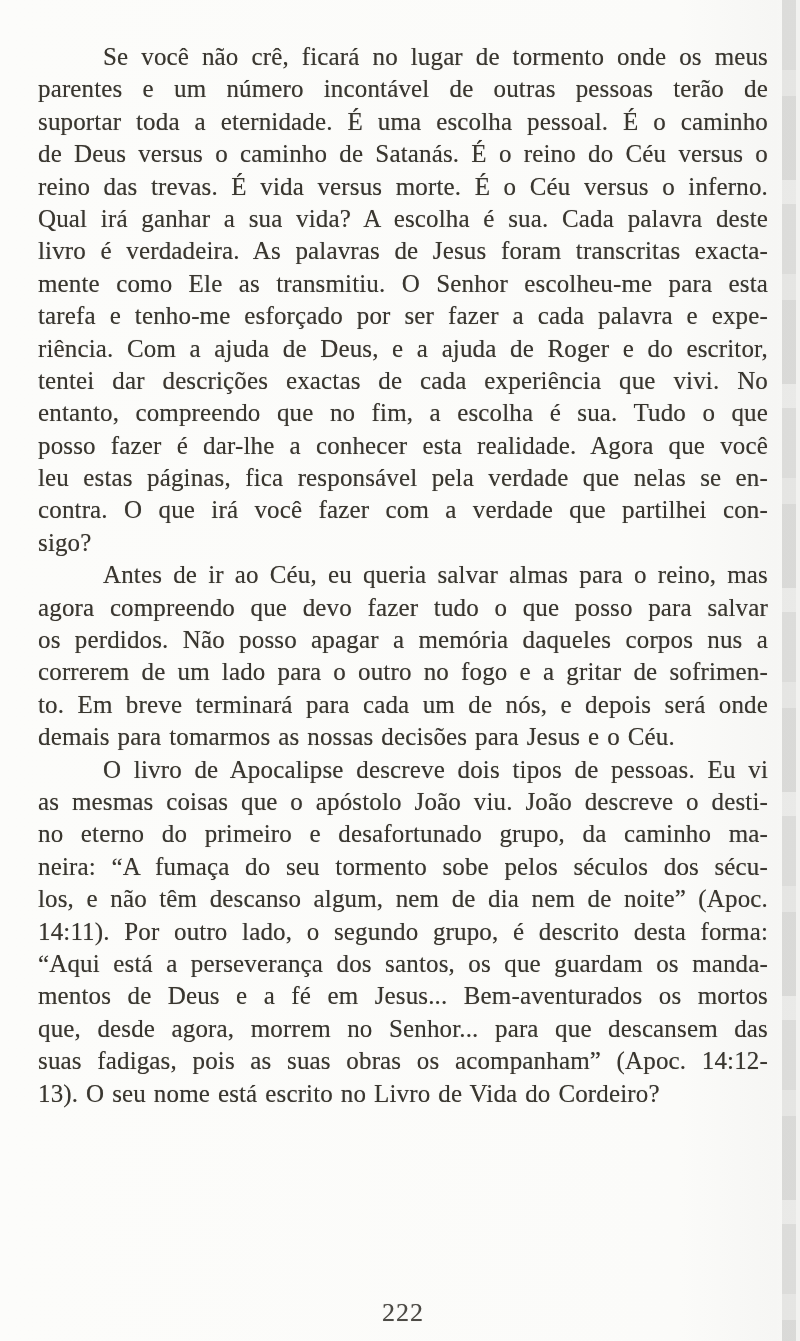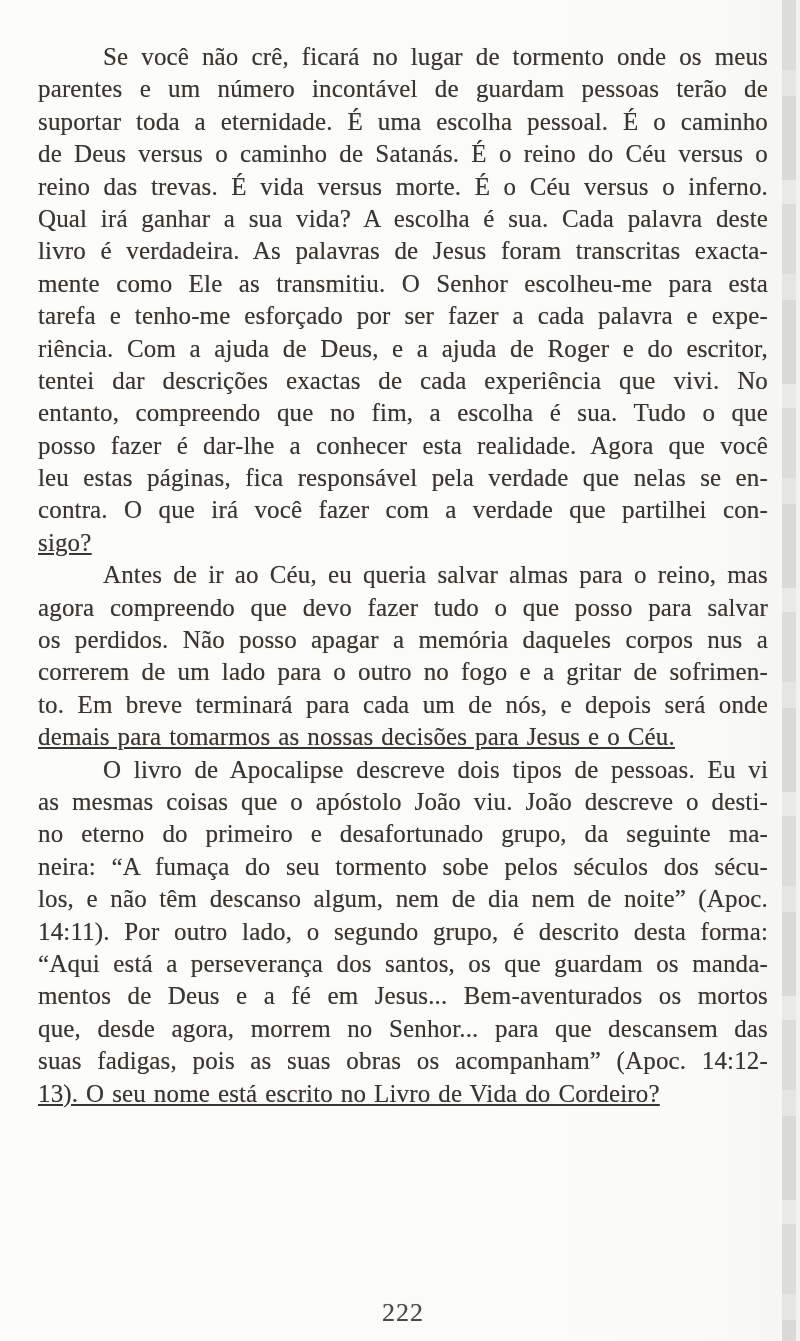--- a/index.html
+++ b/index.html
@@ -53,40 +53,40 @@
   .line {
     height: 32.4px;
     line-height: 32.4px;
     text-align: justify;
     text-align-last: justify;
     overflow: hidden;
     white-space: nowrap; 
   }
   .line { white-space: normal; }
   .line.first { text-indent: 65px; }
-  .line.last { text-align-last: left; text-decoration: underline; }
+  .line.last { text-align-last: left; }
   .page-number {
     position: absolute;
     top: 1298px;
     left: 38px;
     width: 730px;
     text-align: center;
     font-size: 26px;
     color: #4c4a45;
     letter-spacing: 1px;
     text-shadow: 0 0 0.7px rgba(80, 76, 70, 0.5);
   }
 </style>
 </head>
 <body>
 
 <div class="book-page">
   <div class="text-block" id="text-block">
       <div class="line first">Se você não crê, ficará no lugar de tormento onde os meus</div>
-      <div class="line">parentes e um número incontável de guardam pessoas terão de</div>
+      <div class="line">parentes e um número incontável de outras pessoas terão de</div>
       <div class="line">suportar toda a eternidade. É uma escolha pessoal. É o caminho</div>
       <div class="line">de Deus versus o caminho de Satanás. É o reino do Céu versus o</div>
       <div class="line">reino das trevas. É vida versus morte. É o Céu versus o inferno.</div>
       <div class="line">Qual irá ganhar a sua vida? A escolha é sua. Cada palavra deste</div>
       <div class="line">livro é verdadeira. As palavras de Jesus foram transcritas exacta-</div>
       <div class="line">mente como Ele as transmitiu. O Senhor escolheu-me para esta</div>
       <div class="line">tarefa e tenho-me esforçado por ser fazer a cada palavra e expe-</div>
       <div class="line">riência. Com a ajuda de Deus, e a ajuda de Roger e do escritor,</div>
       <div class="line">tentei dar descrições exactas de cada experiência que vivi. No</div>
       <div class="line">entanto, compreendo que no fim, a escolha é sua. Tudo o que</div>
@@ -95,21 +95,21 @@
       <div class="line">contra. O que irá você fazer com a verdade que partilhei con-</div>
       <div class="line last">sigo?</div>
       <div class="line first">Antes de ir ao Céu, eu queria salvar almas para o reino, mas</div>
       <div class="line">agora compreendo que devo fazer tudo o que posso para salvar</div>
       <div class="line">os perdidos. Não posso apagar a memória daqueles corpos nus a</div>
       <div class="line">correrem de um lado para o outro no fogo e a gritar de sofrimen-</div>
       <div class="line">to. Em breve terminará para cada um de nós, e depois será onde</div>
       <div class="line last">demais para tomarmos as nossas decisões para Jesus e o Céu.</div>
       <div class="line first">O livro de Apocalipse descreve dois tipos de pessoas. Eu vi</div>
       <div class="line">as mesmas coisas que o apóstolo João viu. João descreve o desti-</div>
-      <div class="line">no eterno do primeiro e desafortunado grupo, da seguinte ma-</div>
+      <div class="line">no eterno do primeiro e desafortunado grupo, da caminho ma-</div>
       <div class="line">neira: “A fumaça do seu tormento sobe pelos séculos dos sécu-</div>
       <div class="line">los, e não têm descanso algum, nem de dia nem de noite” (Apoc.</div>
       <div class="line">14:11). Por outro lado, o segundo grupo, é descrito desta forma:</div>
       <div class="line">“Aqui está a perseverança dos santos, os que guardam os manda-</div>
       <div class="line">mentos de Deus e a fé em Jesus... Bem-aventurados os mortos</div>
       <div class="line">que, desde agora, morrem no Senhor... para que descansem das</div>
       <div class="line">suas fadigas, pois as suas obras os acompanham” (Apoc. 14:12-</div>
       <div class="line last">13). O seu nome está escrito no Livro de Vida do Cordeiro?</div>
     </div>
   <div class="page-number">222</div>

